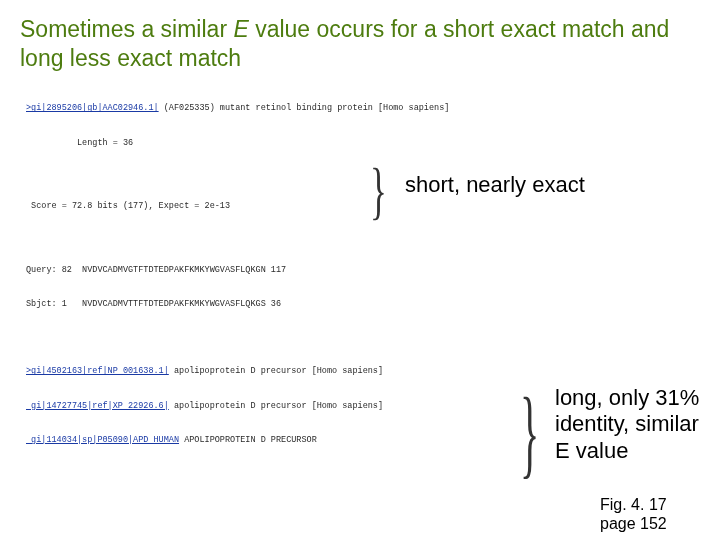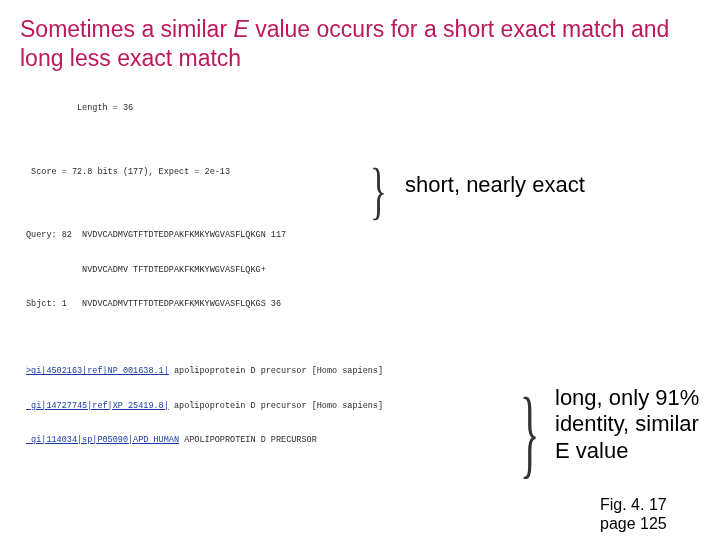--- a/index.html
+++ b/index.html
@@ -9,21 +9,21 @@
     background: #ffffff;
     font-family: Arial, Helvetica, sans-serif;
     position: relative;
     overflow: hidden;
   }
   .title {
     font-size: 23px;
     font-weight: 400;
     padding: 15px 20px 8px 20px;
     line-height: 1.25;
-    color: #be185d;
+    color: #4d7c0f;
   }
   .title .italic { font-style: italic; }
   .content {
     padding: 0 0 0 26px;
     position: relative;
   }
   .mono {
     font-family: "Courier New", Courier, monospace;
     font-size: 8.5px;
     line-height: 1.35;
@@ -77,46 +77,46 @@
 </head>
 <body>
 
 <div class="title">
   <span>Sometimes a similar </span><span class="italic">E</span><span> value occurs for a short exact match and long less exact match</span>
 </div>
 
 <div class="content">
 
   <div class="mono block">
+    <div><span class="link">&gt;gi|2895206|gb|AAC02946.1|</span><span> (AF025335) mutant retinol binding protein [Homo sapiens]</span></div>
     <div>          Length = 36</div>
     <div style="height:6px"></div>
     <div> Score = 72.8 bits (177), Expect = 2e-13</div>
     <div style="height:6px"></div>
     <div>Query: 82  NVDVCADMVGTFTDTEDPAKFKMKYWGVASFLQKGN 117</div>
-    <div>           NVDVCADMV TFTDTEDPAKFKMKYWGVASFLQKG+</div>
     <div>Sbjct: 1   NVDVCADMVTTFTDTEDPAKFKMKYWGVASFLQKGS 36</div>
   </div>
 
   <div style="height:8px"></div>
 
   <div class="mono block">
     <div><span class="link">&gt;gi|4502163|ref|NP 001638.1|</span><span> apolipoprotein D precursor [Homo sapiens]</span></div>
-    <div><span class="link"> gi|14727745|ref|XP 25419.8|</span><span> apolipoprotein D precursor [Homo sapiens]</span></div>
+    <div><span class="link"> gi|14727745|ref|XP 22926.6|</span><span> apolipoprotein D precursor [Homo sapiens]</span></div>
     <div><span class="link"> gi|114034|sp|P05090|APD HUMAN</span><span> APOLIPOPROTEIN D PRECURSOR</span></div>
     
     
     
     
     
   </div>
 
 </div>
 
 <div class="brace brace1">}</div>
 <div class="brace brace2">}</div>
 
 <div class="annotation ann1">short, nearly exact</div>
-<div class="annotation ann2">long, only 91% identity, similar E value</div>
+<div class="annotation ann2">long, only 31% identity, similar E value</div>
 
 <div class="figref">
   <div>Fig. 4. 17</div>
-  <div>page 125</div>
+  <div>page 152</div>
 </div>
 
 </body></html>

